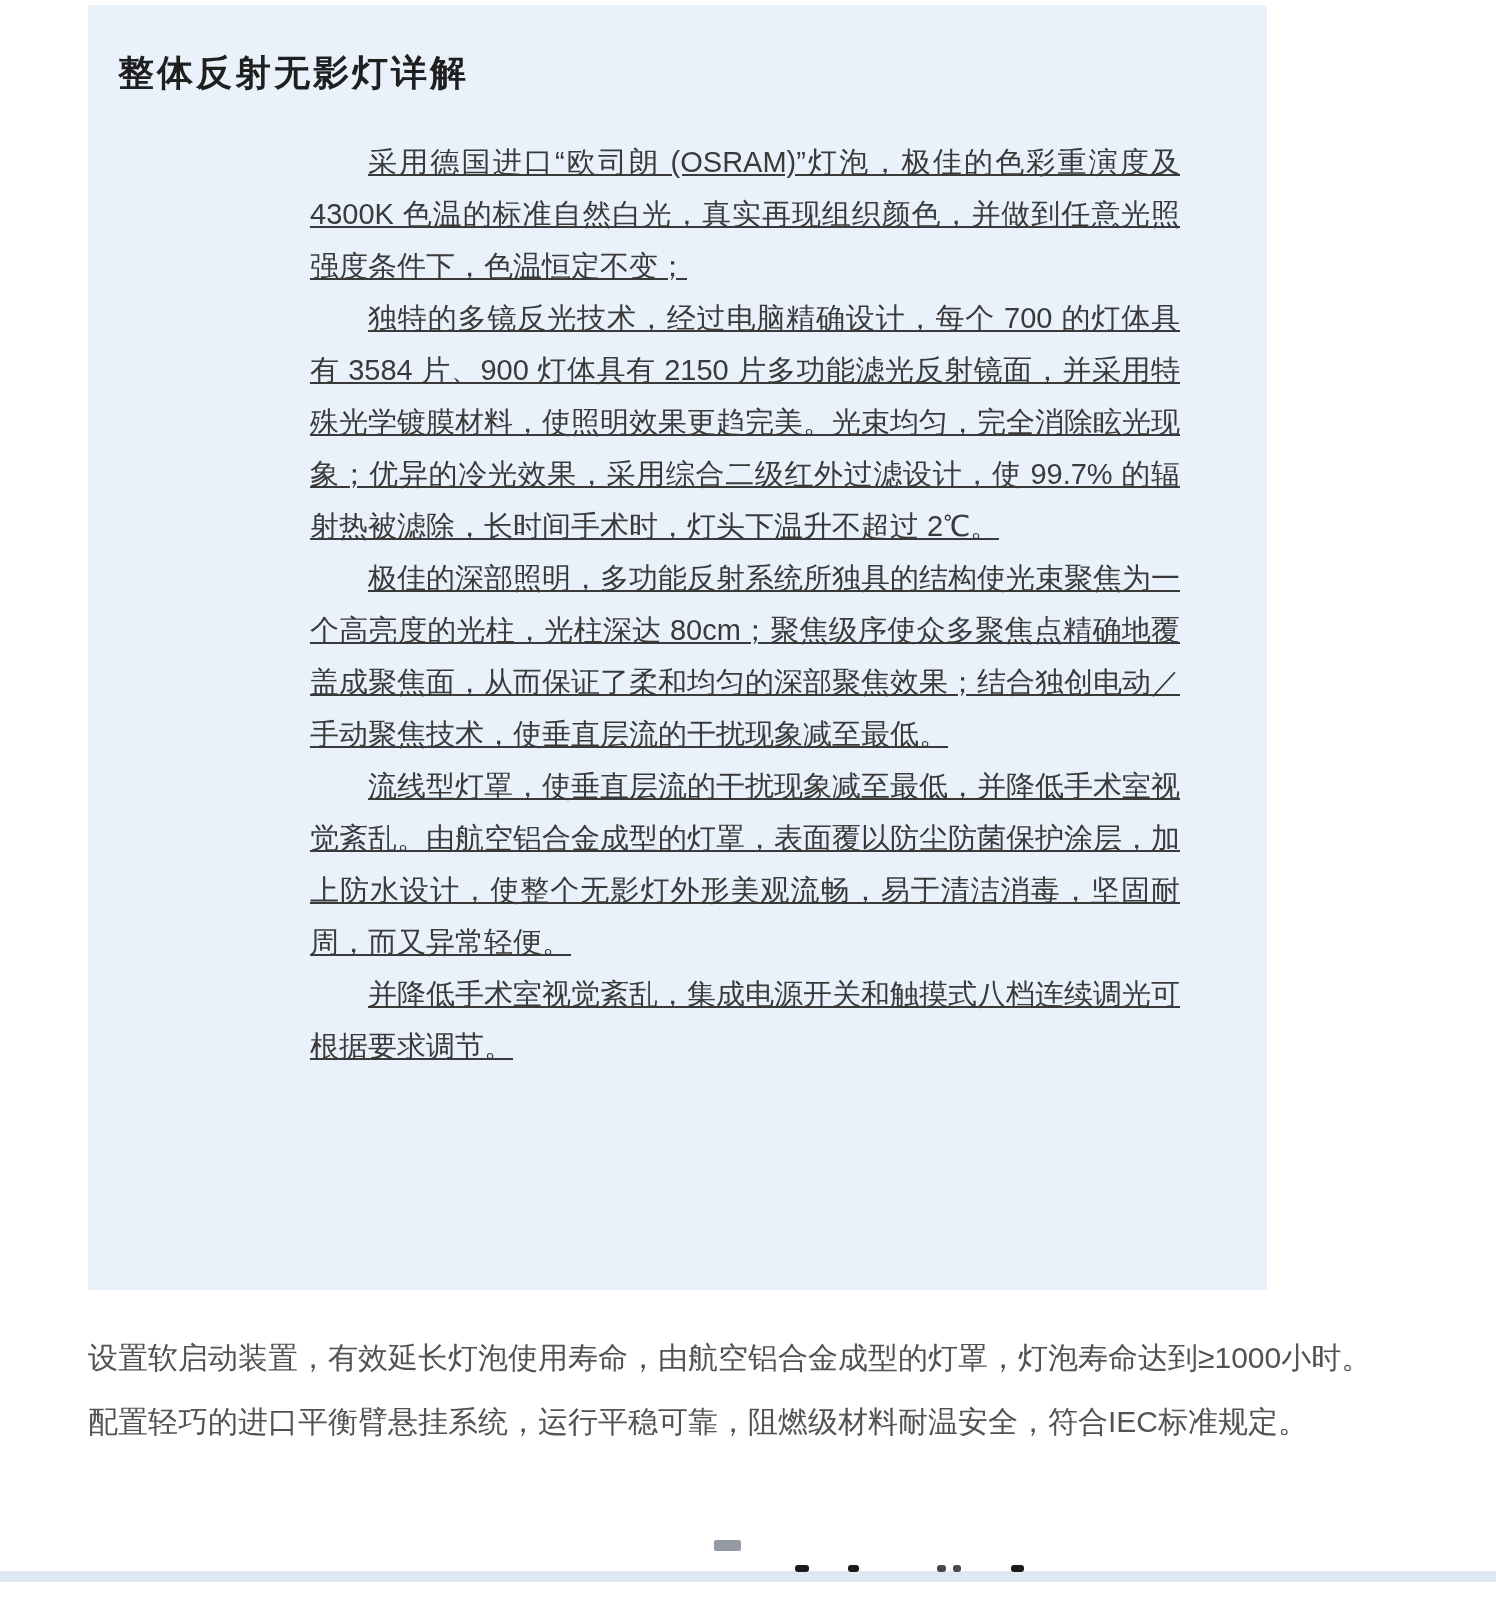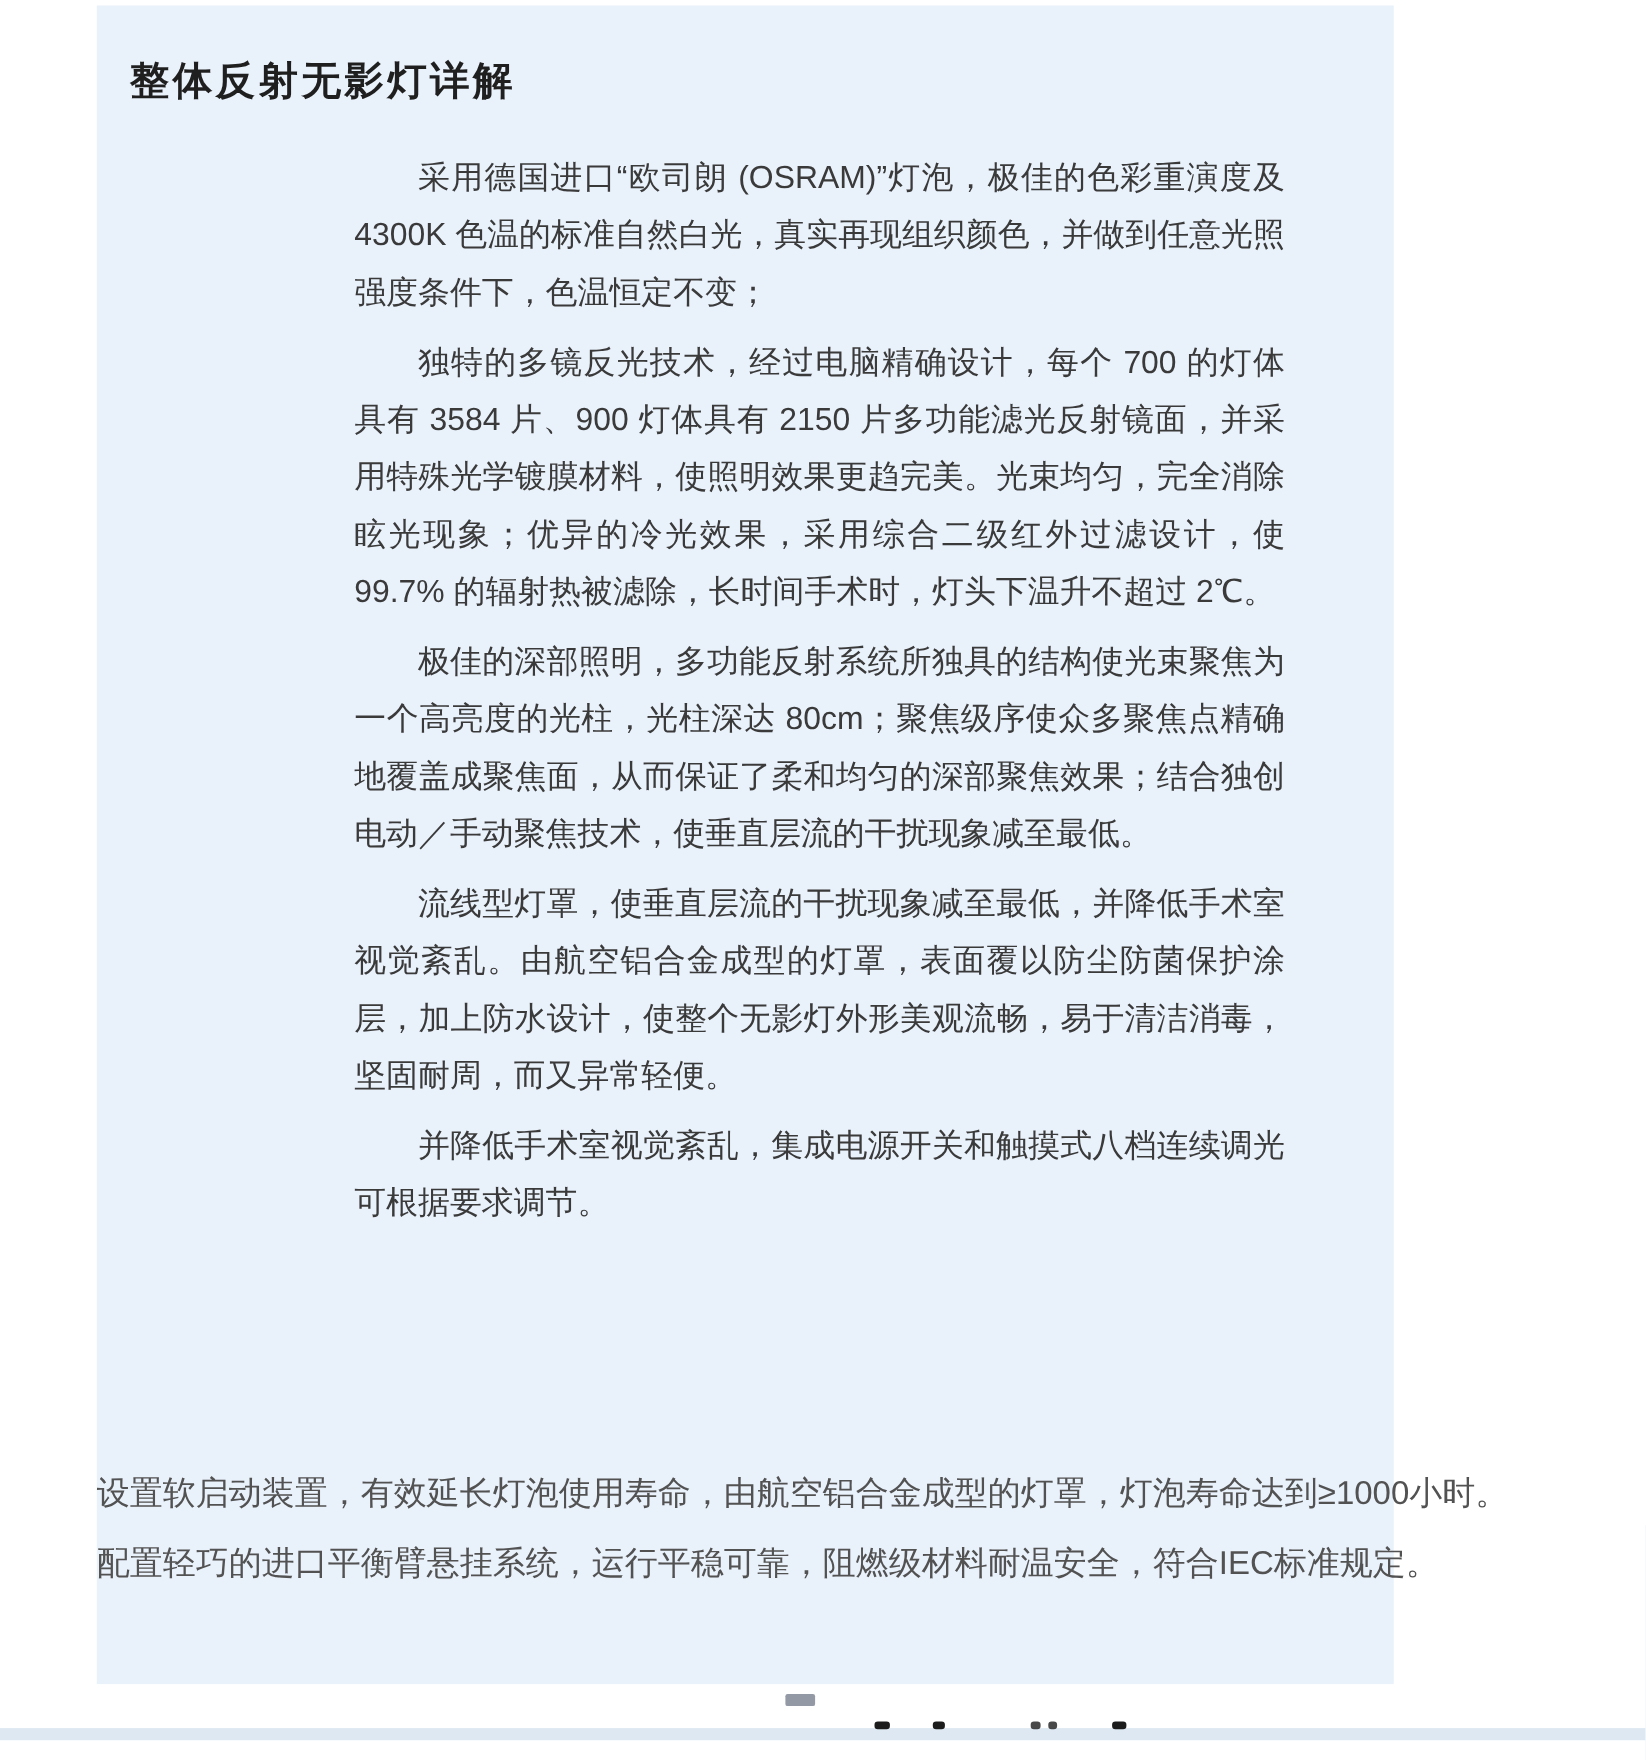--- a/index.html
+++ b/index.html
@@ -9,42 +9,43 @@
     background: #ffffff;
     overflow: hidden;
     font-family: "Liberation Sans", sans-serif;
   }
 
   .info-box {
     position: absolute;
     left: 88px;
     top: 5px;
     width: 1179px;
-    height: 1526px;
+    height: 1285px;
     background: var(--box-background, #e9f1fb);
   }
 
   .box-title {
     margin: 44px 0 0 30px;
     font-size: 36px;
     font-weight: 700;
     letter-spacing: 3px;
     color: var(--title-text, #1f1f1f);
   }
 
   .box-body {
     margin: 38px 87px 0 222px;
     font-size: 29px;
     line-height: 52px;
     color: var(--body-text, #3a3a3a);
     text-align: justify;
   }
   .box-body p {
-    margin: 12px;
+    margin: 0;
     text-indent: 2em;
+    text-decoration: underline;
   }
 
   .footer-text {
     position: absolute;
     left: 40px;
     top: 1330px;
     width: 1432px;
     font-size: 30px;
     line-height: 55px;
     color: var(--footer-text, #525252);

